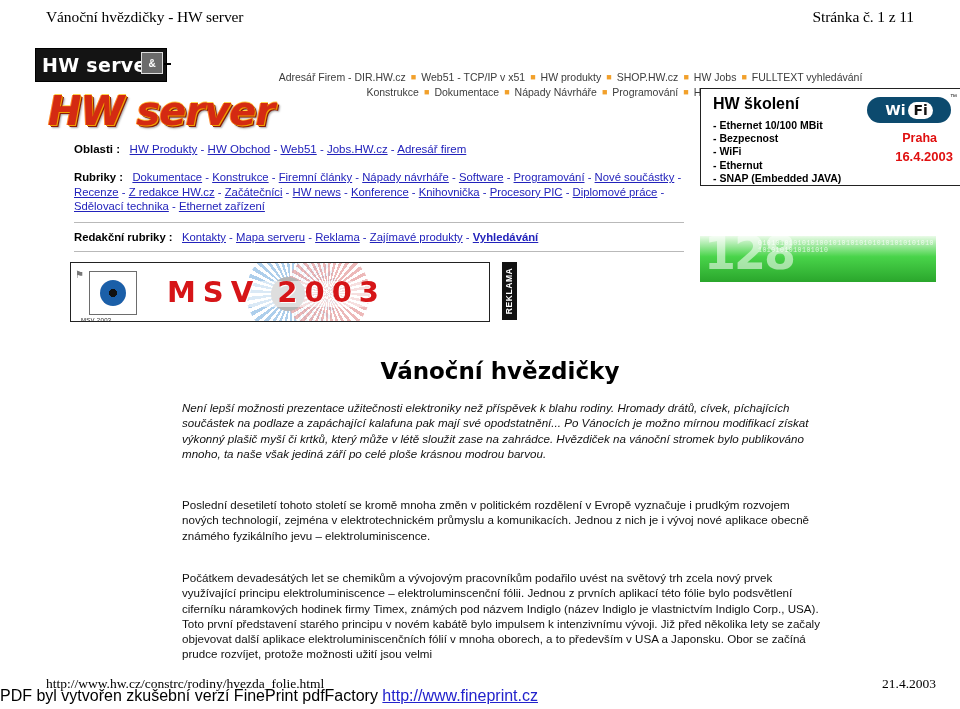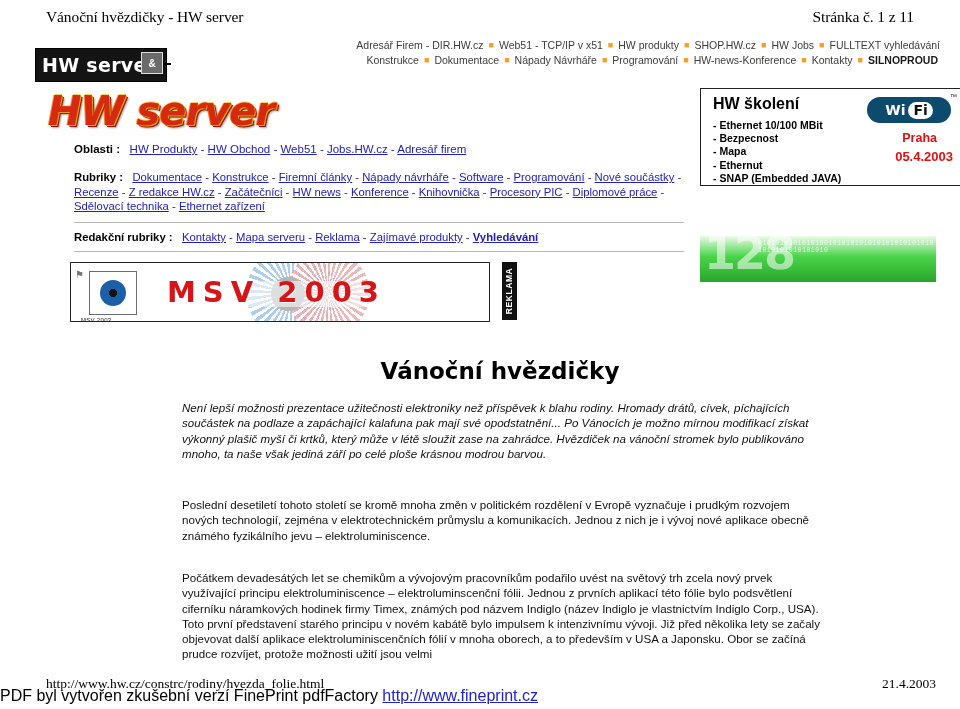--- a/index.html
+++ b/index.html
@@ -53,21 +53,21 @@
     position:absolute; right:3px; top:3px;
     width:22px; height:22px; background:#6b6b6b;
     border:1px solid #ddd;
     color:#fff; font-size:10px; font-weight:bold;
     display:flex; align-items:center; justify-content:center;
   }
   .logo-pin { position:absolute; right:-5px; top:14px; width:7px; height:2px; background:#000; }
 
   .navblock { position:absolute; left:163px; top:0px; width:742px; }
   .navrow { font-size:10.5px; color:#333; line-height:15px; white-space:nowrap; }
-  .navrow.row1 { text-align:right; padding-left:3px; }
+  .navrow.row1 { text-align:center; padding-left:3px;margin-top:32px; }
   .navrow.row2 { text-align:right; padding-right:2px; }
   .nav-item { color:#3c3c3c; text-decoration:none; }
   .nav-item.bold { font-weight:bold; color:#1a1a1a; }
   .nav-sep { color:#F2A02A; font-size:9px; padding:0 5px; vertical-align:1px; }
 
   
   .flame {
     position:absolute; left:48px; top:86px; width:290px; height:50px;
     font-family:"DejaVu Sans", sans-serif;
     font-size:40px; font-weight:bold; font-style:italic;
@@ -284,31 +284,31 @@
 
   <div class="reklama">
     <span>REKLAMA</span>
   </div>
 
   <div class="skoleni">
     <div class="sk-title">HW školení</div>
     <div class="sk-list" id="skoleni-list">
         <div>- Ethernet 10/100 MBit</div>
         <div>- Bezpecnost</div>
-        <div>- Mapa</div>
+        <div>- WiFi</div>
         <div>- Ethernut</div>
         <div>- SNAP (Embedded JAVA)</div>
       </div>
     <div class="wifi">
       <span>Wi</span>
       <span class="fi">Fi</span>
     </div>
     <div class="wifi-tm">™</div>
     <div class="sk-city">Praha</div>
-    <div class="sk-date">05.4.2003</div>
+    <div class="sk-date">16.4.2003</div>
   </div>
 
   <div class="kbps">
     <div class="kbps-128">128</div>
     <div class="kbps-bits">01010101010101001010101010101010101010101010101010101010</div>
   </div>
 
   <div class="art-title">Vánoční hvězdičky</div>
   <div class="perex">Není lepší možnosti prezentace užitečnosti elektroniky než příspěvek k blahu rodiny. Hromady drátů, cívek, píchajících součástek na podlaze a zapáchající kalafuna pak mají své opodstatnění... Po Vánocích je možno mírnou modifikací získat výkonný plašič myší či krtků, který může v létě sloužit zase na zahrádce. Hvězdiček na vánoční stromek bylo publikováno mnoho, ta naše však jediná září po celé ploše krásnou modrou barvou.</div>
   <div class="body-p" id="p1">Poslední desetiletí tohoto století se kromě mnoha změn v politickém rozdělení v Evropě vyznačuje i prudkým rozvojem nových technologií, zejména v elektrotechnickém průmyslu a komunikacích. Jednou z nich je i vývoj nové aplikace obecně známého fyzikálního jevu – elektroluminiscence.</div>

